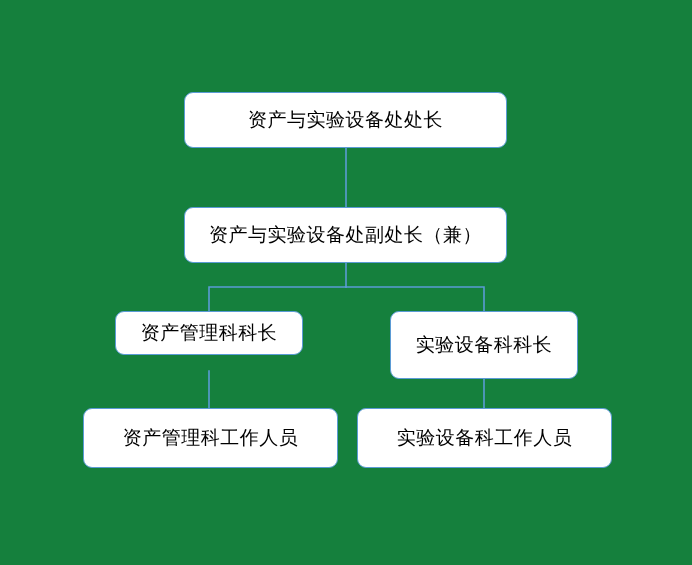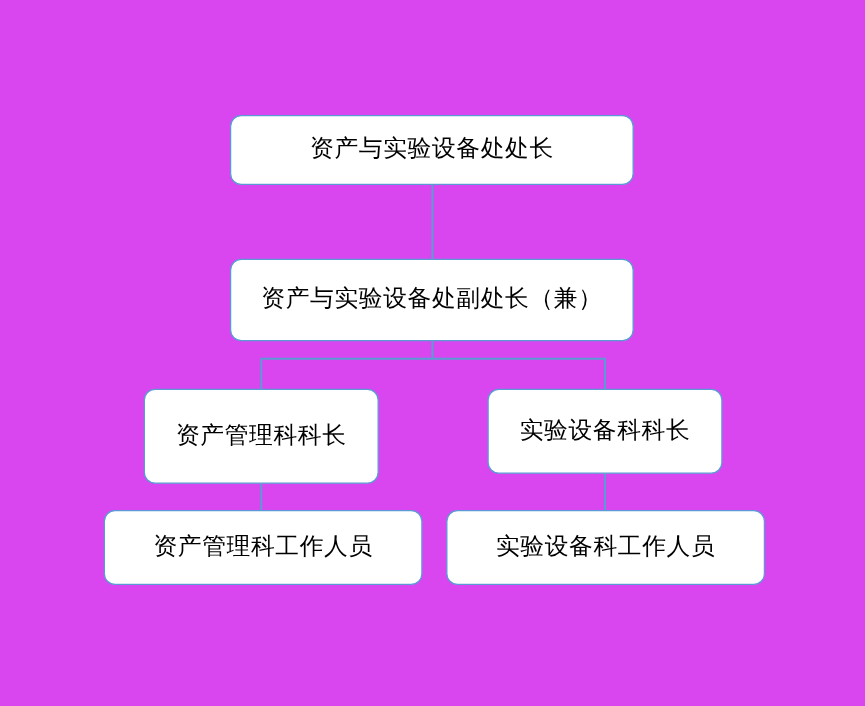--- a/index.html
+++ b/index.html
@@ -4,21 +4,21 @@
 <style>
   html, body {
     margin: 0;
     padding: 0;
     background: #ffffff;
   }
   #canvas {
     position: relative;
     width: 692px;
     height: 565px;
-    background: #d946ef;
+    background: #15803d;
     overflow: hidden;
     font-family: "Liberation Serif", "DejaVu Serif", serif;
   }
   #connector-layer {
     position: absolute;
     left: 0;
     top: 0;
     width: 692px;
     height: 565px;
   }
@@ -55,25 +55,25 @@
         <polyline points="346,287 484,287 484,311" fill="none"></polyline>
         <polyline points="209,371 209,408" fill="none"></polyline>
         <polyline points="484,371 484,408" fill="none"></polyline>
       </g>
   </svg>
 
   <div class="node" style="left: 184px; top: 92px; width: 323px; height: 56px; border-color: rgb(91, 155, 213);">
     <span class="node-label" style="color: rgb(0, 0, 0);">资产与实验设备处处长</span>
   </div>
 
-  <div class="node" style="left: 184px; top: 207px; width: 323px; height: 66px; border-color: rgb(91, 155, 213);">
+  <div class="node" style="left: 184px; top: 207px; width: 323px; height: 56px; border-color: rgb(91, 155, 213);">
     <span class="node-label" style="color: rgb(0, 0, 0);">资产与实验设备处副处长（兼）</span>
   </div>
 
-  <div class="node" style="left: 115px; top: 311px; width: 188px; height: 76px; border-color: rgb(91, 155, 213);">
+  <div class="node" style="left: 115px; top: 311px; width: 188px; height: 44px; border-color: rgb(91, 155, 213);">
     <span class="node-label" style="color: rgb(0, 0, 0);">资产管理科科长</span>
   </div>
 
   <div class="node" style="left: 390px; top: 311px; width: 188px; height: 68px; border-color: rgb(91, 155, 213);">
     <span class="node-label" style="color: rgb(0, 0, 0);">实验设备科科长</span>
   </div>
 
   <div class="node" style="left: 83px; top: 408px; width: 255px; height: 60px; border-color: rgb(91, 155, 213);">
     <span class="node-label" style="color: rgb(0, 0, 0);">资产管理科工作人员</span>
   </div>

